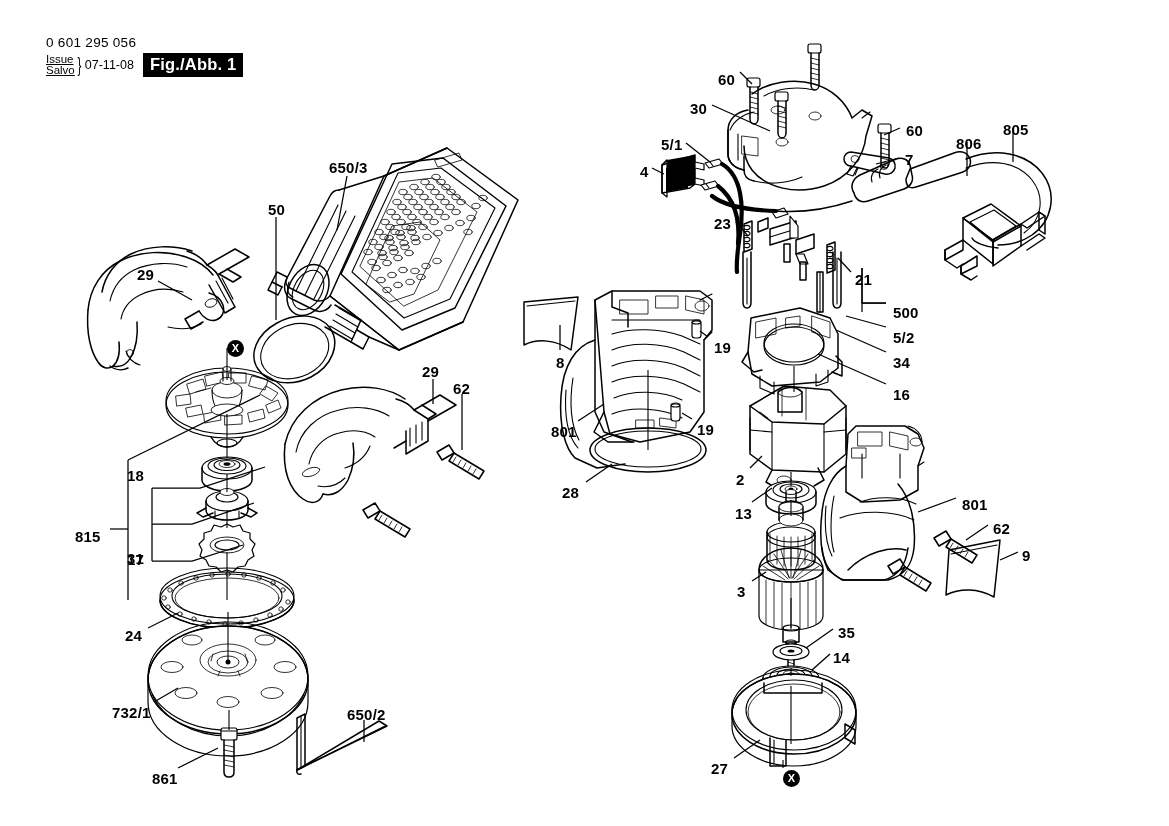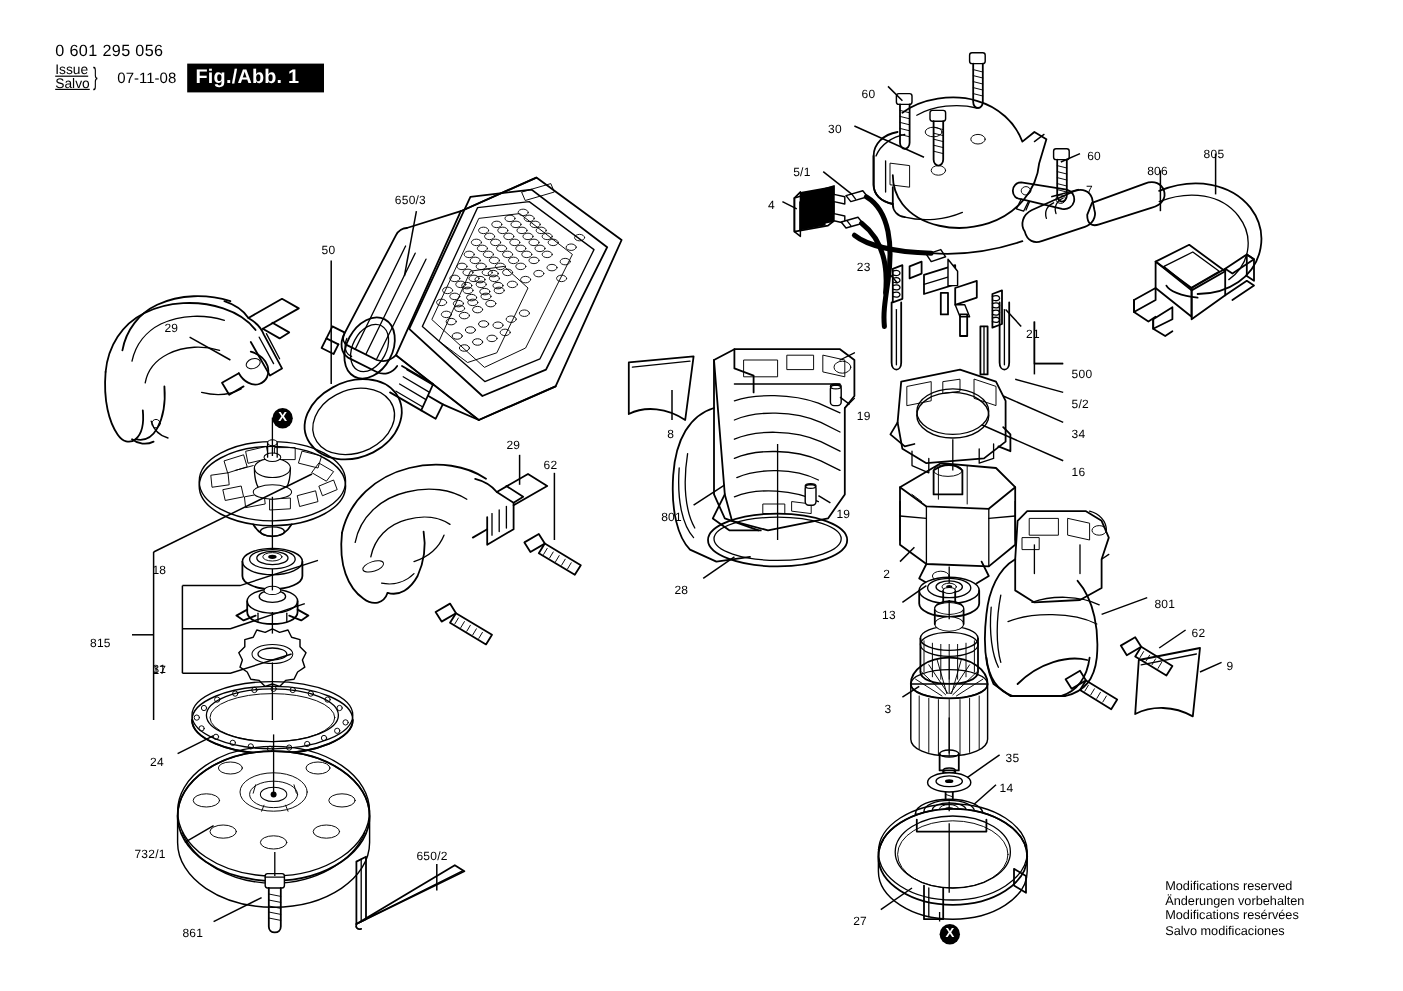--- a/index.html
+++ b/index.html
@@ -9,31 +9,31 @@
   #sheet{position:relative;width:1054px;height:826px;background:#fff;}
 
   
   #hdr{position:absolute;left:46px;top:36px;}
   #partno{font-size:13.5px;letter-spacing:.3px;line-height:14px;white-space:pre;}
   #issrow{display:flex;align-items:center;margin-top:3px;}
   #issstand{font-size:11.5px;line-height:11.5px;}
   #issstand div{white-space:nowrap;text-decoration:underline;}
   #brace{font-size:21px;line-height:20px;margin:0 1px 0 1px;
          transform:scaleX(.55);transform-origin:center;}
-  #issdate{font-size:12.5px;margin-left:14px;white-space:nowrap;}
+  #issdate{font-size:12.5px;margin-left:1px;white-space:nowrap;}
   #figbadge{margin-left:9px;background:#000;color:#fff;font-weight:bold;
-            font-size:16.5px;padding:2px 21px 3px 7px;letter-spacing:.2px;
+            font-size:16.5px;padding:2px 7px 3px 7px;letter-spacing:.2px;
             white-space:nowrap;text-align:right;}
 
   
   #legend{position:absolute;left:971px;top:733px;font-size:10.6px;
           line-height:12.2px;white-space:nowrap;}
 
   
-  .lbl{position:absolute;font-weight:normal;font-size:10px;line-height:15px;
+  .lbl{position:absolute;font-weight:bold;font-size:15px;line-height:15px;
        white-space:nowrap;letter-spacing:.2px;}
 
   
   .xmark{position:absolute;width:17px;height:17px;border-radius:50%;
          background:#000;color:#fff;font-weight:bold;font-size:11px;
          line-height:17px;text-align:center;font-family:"Liberation Sans",sans-serif;}
 
   
   #art{position:absolute;left:0;top:0;width:1169px;height:826px;}
   #art .o{fill:none;stroke:#000;stroke-width:1.5;stroke-linejoin:round;stroke-linecap:round;}
@@ -795,26 +795,20 @@
       <div id="issstand">
         <div>Issue</div>
         <div>Salvo</div>
       </div>
       <div id="brace">}</div>
       <div id="issdate">07-11-08</div>
       <div id="figbadge">Fig./Abb. 1</div>
     </div>
   </div>
 
-  <div id="legend">
-    <div>Modifications reserved</div>
-    <div>Änderungen vorbehalten</div>
-    <div>Modifications resérvées</div>
-    <div>Salvo modificaciones</div>
-  </div>
 
   <div id="callout-layer">
       <div class="lbl" style="left: 329px; top: 160px;">650/3</div>
       <div class="lbl" style="left: 268px; top: 202px;">50</div>
       <div class="lbl" style="left: 137px; top: 267px;">29</div>
       <div class="lbl" style="left: 422px; top: 364px;">29</div>
       <div class="lbl" style="left: 453px; top: 381px;">62</div>
       <div class="lbl" style="left: 127px; top: 468px;">18</div>
       <div class="lbl" style="left: 127px; top: 552px;">17</div>
       <div class="lbl" style="left: 127px; top: 551px;">31</div>

